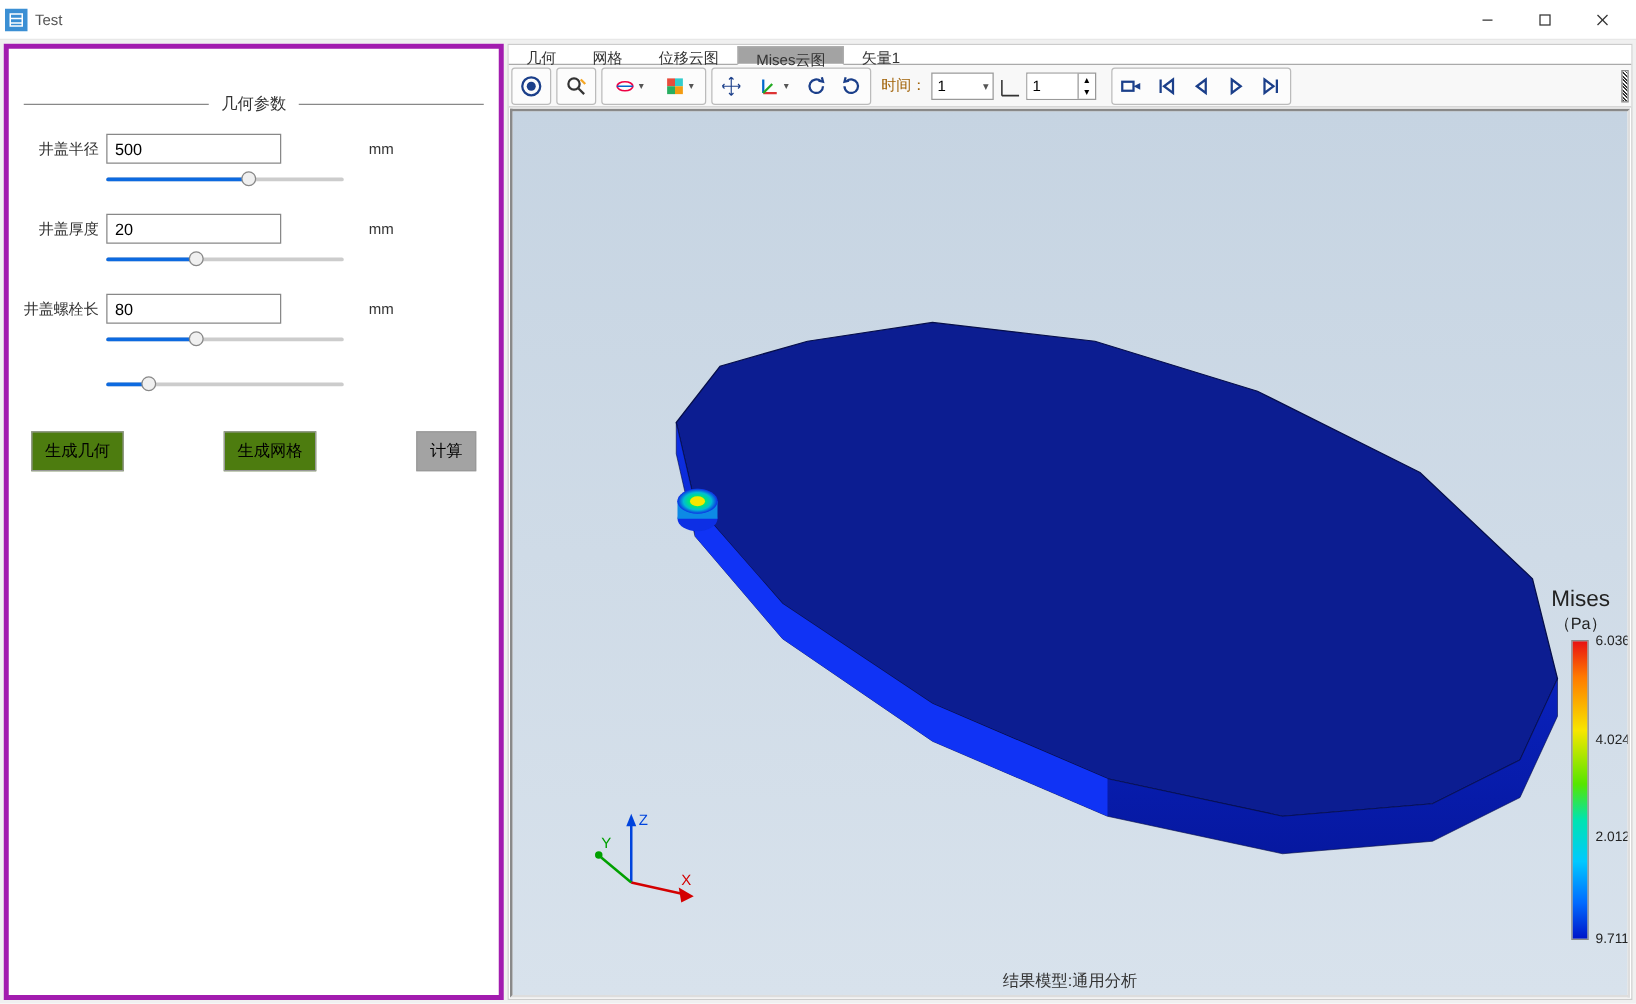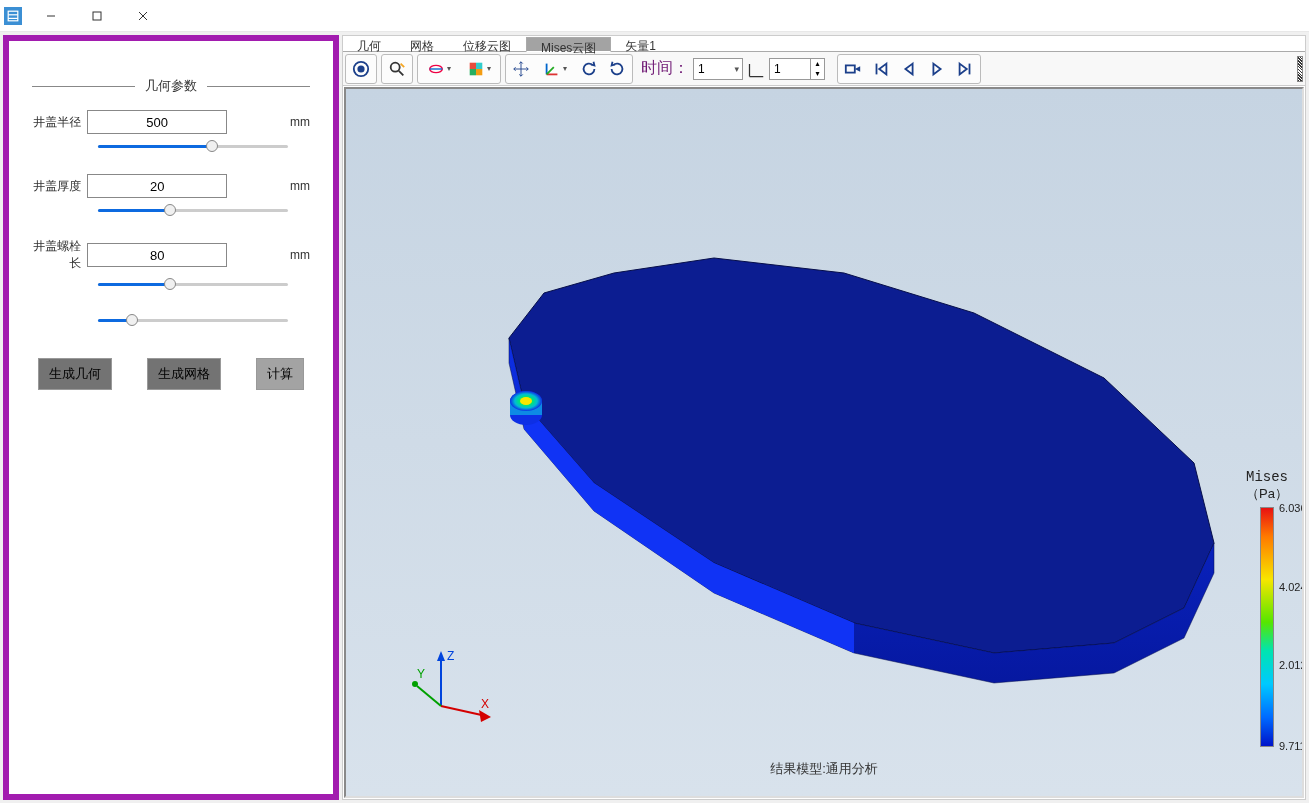--- a/index.html
+++ b/index.html
@@ -7,87 +7,88 @@
 
 .titlebar { height: 32px; background: #fff; display: flex; align-items: center; padding: 0 4px; border-bottom: 1px solid #e8e8e8; }
 .titlebar .app-icon { width: 18px; height: 18px; background: #3b8fd4; margin-right: 6px; display: flex; align-items: center; justify-content: center; }
 .titlebar .app-icon svg { width: 12px; height: 12px; }
 .titlebar .title { font-size: 12px; color: #555; flex: 1; }
 .titlebar .win-btn { width: 46px; height: 30px; display: flex; align-items: center; justify-content: center; color: #333; font-size: 10px; }
 .titlebar .win-btn svg { width: 10px; height: 10px; }
 
 .main { display: flex; height: calc(100% - 32px); background: #f0f0f0; padding: 3px; gap: 3px; }
 
-.panel-left { width: 336px; background: #fff; border: 6px solid #a21caf; padding: 20px 23px; }
+.panel-left { width: 400px; background: #fff; border: 4px solid #a21caf; padding: 20px 12px; }
 .panel-right { flex: 1; background: #fff; border: 1px solid #ccc; display: flex; flex-direction: column; }
 
 .group-title { position: relative; text-align: center; margin: 15px 0; }
 .group-title::before { content: ""; position: absolute; left: 0; right: 0; top: 50%; border-top: 1px solid #888; z-index: 0; }
 .group-title span { background: #fff; padding: 0 10px; position: relative; z-index: 1; font-size: 13px; color: #333; }
 
 .param-row { display: flex; align-items: center; margin-bottom: 4px; }
 .param-label { width: 60px; text-align: right; font-size: 12px; color: #333; margin-right: 6px; }
-.param-input { width: 140px; height: 24px; border: 1px solid #888; padding: 0 6px; font-size: 13px; text-align: center; }
+.param-input { width: 140px; height: 24px; border: 1px solid #888; padding: 0 6px; font-size: 13px; }
 .param-unit { width: 40px; text-align: right; font-size: 12px; color: #333; margin-left: 50px; }
 .slider-row { display: flex; margin-left: 66px; margin-bottom: 20px; }
 .slider { position: relative; width: 190px; height: 16px; }
 .slider-track { position: absolute; top: 7px; left: 0; right: 0; height: 3px; background: #ccc; border-radius: 2px; }
 .slider-fill { position: absolute; top: 7px; left: 0; height: 3px; background: #0d6ae0; border-radius: 2px; }
 .slider-thumb { position: absolute; top: 2px; width: 12px; height: 12px; background: #f0f0f0; border: 1px solid #888; border-radius: 50%; transform: translateX(-50%); }
 
 .btn-row { display: flex; justify-content: space-between; margin-top: 30px; padding: 0 6px; }
-.btn { padding: 6px 10px; font-size: 13px; border: 1px solid #999; background: #737373; cursor: pointer; }
+.btn { padding: 6px 10px; font-size: 13px; border: 1px solid #999; background: #4d7c0f; cursor: pointer; }
 .btn:last-child { background: #a3a3a3; }
 
 .tabs { display: flex; background: #fff; border-bottom: 1px solid #aaa; height: 16px; font-size: 12px; }
 .tab { padding: 2px 14px; border-right: 1px solid transparent; color: #333; cursor: pointer; }
 .tab.active { background: #a3a3a3; border: 1px solid #aaa; border-bottom: 1px solid #fff; position: relative; top: 1px; }
 
 .toolbar { display: flex; align-items: center; height: 34px; border-bottom: 1px solid #ccc; padding: 0 2px; gap: 0; background: #f8f8f8; }
 .tool-group { display: flex; align-items: center; border: 1px solid #bbb; border-radius: 3px; padding: 1px; background: #fcfcfc; margin-right: 4px; }
 .tool-btn { width: 28px; height: 26px; display: flex; align-items: center; justify-content: center; cursor: pointer; }
 .tool-btn.wide { width: 40px; }
 .tool-btn svg { width: 18px; height: 18px; }
-.tool-label { font-size: 16px; color: #701a75; margin: 0 4px; }
+.tool-label { font-size: 12px; color: #a16207; margin: 0 4px; }
 .tool-select { height: 22px; font-size: 12px; border: 1px solid #999; padding: 0 16px 0 4px; background: #fff; margin-right: 4px; position: relative; min-width: 50px; display:inline-flex; align-items:center;}
 .tool-select::after { content: "▾"; position: absolute; right: 3px; font-size: 9px; color: #555;}
 .tool-spin { display: flex; align-items: center; border: 1px solid #999; height: 22px; background:#fff; margin-right:4px;}
 .tool-spin input { border: none; width: 40px; height: 20px; padding: 0 4px; font-size: 12px; }
 .tool-spin .spin-inc { width: 14px; height:20px; border-left:1px solid #999; font-size:8px; display:flex; flex-direction:column;}
 .tool-spin .spin-inc span{flex:1;display:flex;align-items:center;justify-content:center;line-height:1;}
 .tool-angle { width:20px; height:20px; display:flex; align-items:center; justify-content:center; margin-right:2px;}
 
 .viewport { flex: 1; position: relative; background: linear-gradient(#c6d4e2, #d8e2ec); border: 2px inset #ddd; margin: 1px; overflow:hidden;}
 
 .disk-svg { position: absolute; left: 50%; top: 50%; transform: translate(-50%, -50%); }
 
 .triad { position: absolute; left: 65px; bottom: 60px; }
 
 .legend { position: absolute; right: 14px; top: 380px; text-align: center; }
-.legend-title { font-size: 14px; color: #222; font-family: Liberation Mono, monospace; }
+.legend-title { font-size: 18px; color: #222; }
 .legend-unit { font-size: 13px; color: #222; margin-bottom: 4px; }
 .legend-bar { width: 14px; height: 240px; margin: 0 auto; background: linear-gradient(to bottom, #e81111 0%, #ff7a00 12%, #f7e600 30%, #56e600 48%, #00e4b0 60%, #00c9ff 74%, #006aff 88%, #0014c9 100%); border:1px solid #888; position: relative; }
 .legend-tick { position: absolute; left: 18px; font-size: 11px; color: #222; white-space: nowrap; transform: translateY(-50%); }
 
-.status-text { position: absolute; bottom: 18px; left: 50%; transform: translateX(-50%); font-size: 13px; color: #333; }
+.status-text { position: absolute; bottom: 2px; left: 50%; transform: translateX(-50%); font-size: 13px; color: #333; }
 
 .dd-arrow { font-size:8px; color:#555; margin-left:2px;}
 .right-notch { width:6px; height:26px; background: repeating-linear-gradient(45deg,#333,#333 1px,#fff 1px,#fff 2px); border:1px solid #888; margin-left:auto;}
 </style>
 </head>
 <body>
 
 <div class="titlebar">
   <div class="app-icon">
     <svg viewBox="0 0 10 10">
         <rect x="1" y="1" width="8" height="8" fill="none" stroke="#fff" stroke-width="1"></rect>
         <line x1="1" y1="4" x2="9" y2="4" stroke="#fff"></line>
         <line x1="1" y1="7" x2="9" y2="7" stroke="#fff"></line>
       </svg>
   </div>
+  <div class="title">Test</div>
   <div class="win-btn">
       <svg viewBox="0 0 10 10">
         <line x1="1" y1="5" x2="9" y2="5" stroke="#333"></line>
       </svg>
     </div>
   <div class="win-btn">
       <svg viewBox="0 0 10 10">
         <rect x="1" y="1" width="8" height="8" fill="none" stroke="#333"></rect>
       </svg>
     </div>

